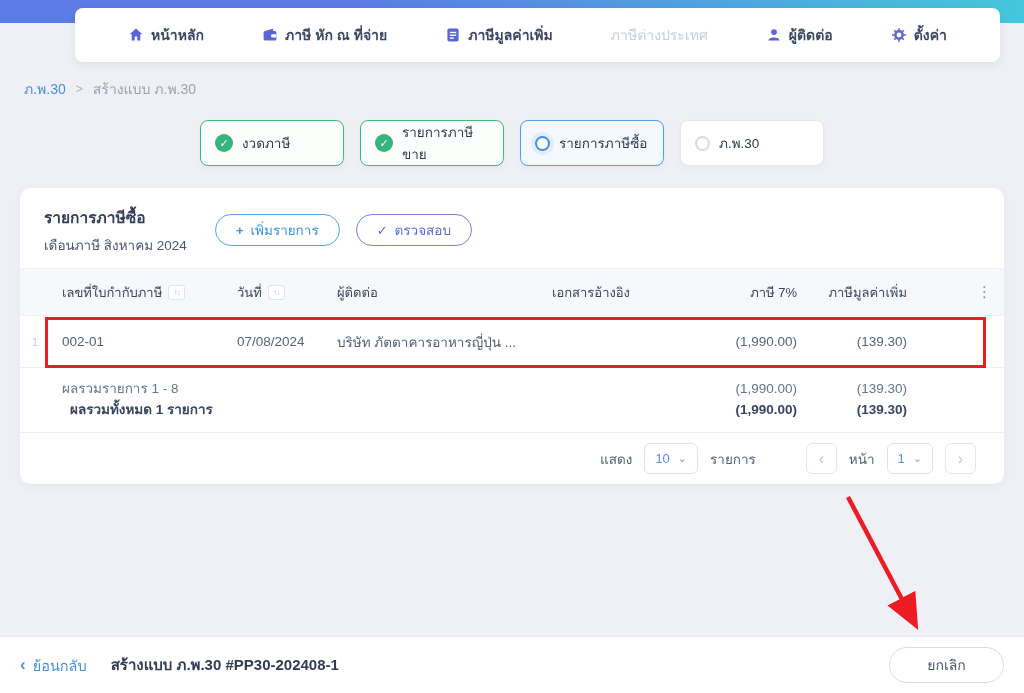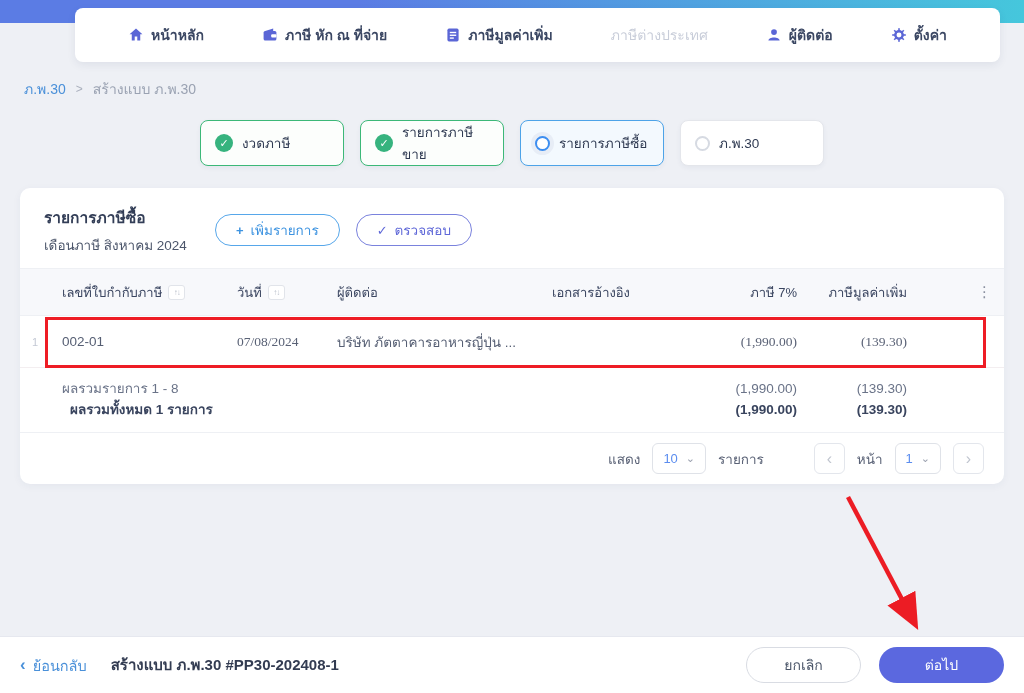--- a/index.html
+++ b/index.html
@@ -54,31 +54,31 @@
   .trow { display:grid; grid-template-columns:30px 175px 100px 215px 165px 80px 110px 1fr;
     align-items:center; padding:0 12px; }
   .thead { height:48px; background:#f7f8fb; border-top:1px solid #eef0f4; border-bottom:1px solid #eef0f4;
     font-size:13px; font-weight:400; color:#3a4560; }
   .th { display:flex; align-items:center; gap:6px; }
   .sortbox { width:17px; height:15px; border:1px solid #e1e4ea; border-radius:3px; background:#fff;
     color:#b9bfca; font-size:8px; display:flex; align-items:center; justify-content:center; letter-spacing:-1px; cursor:pointer; }
   .right { justify-content:flex-end; text-align:right; }
   .kebab { color:#8a90a0; font-size:15px; text-align:right; cursor:pointer; }
   .drow { height:51px; font-size:13.5px; color:#555e73; cursor:pointer; }
-  .num { color:#5a6276;font-family:Liberation Serif, serif; }
+  .num { color:#5a6276; }
   .rowno { font-size:11px; color:#c3c8d4; }
 
   .srow { padding:10px 12px 12px; border-top:1px solid #f3eef0; font-size:13.5px; }
   .s-label { grid-column:2 / 6; }
   .line1 { color:#6a7388; line-height:21px; }
   .line2 { color:#39445e; font-weight:700; line-height:21px;margin-left:8px; }
   .scell { text-align:right; }
 
   .pgrow { border-top:1px solid #eef0f4; height:52px; display:flex; align-items:center;
-    justify-content:flex-end; gap:12px; padding:0 20px; font-size:13.5px; color:#5a6276; }
+    justify-content:flex-end; gap:12px; padding:0 28px; font-size:13.5px; color:#5a6276; }
   .sel { height:31px; border:1px solid #dfe2e8; border-radius:6px; background:#fff; display:inline-flex;
     align-items:center; gap:8px; padding:0 10px; cursor:pointer; }
   .sel .val { color:#5b8def; font-size:13px; }
   .sel .car { color:#9aa0ae; font-size:11px; }
   .pgbtn { width:31px; height:31px; border:1px solid #e3e6ec; border-radius:6px; background:#fff;
     color:#c0c5cf; font-size:16px; display:flex; align-items:center; justify-content:center; cursor:pointer; }
 
   
   .redbox { position:absolute; top:317px; left:45px; width:941px; height:51px;
     border:3px solid #ee1d25; z-index:20; pointer-events:none; }
@@ -294,16 +294,15 @@
   </div>
 
   <div class="footer">
     <div class="back">
       <span class="bc">‹</span>
       <span>ย้อนกลับ</span>
     </div>
     <div class="doc-title">สร้างแบบ ภ.พ.30 #PP30-202408-1</div>
     <div class="f-spacer"></div>
     <div class="btn-cancel">ยกเลิก</div>
-    <div class="btn-next">ต่อไป</div>
   </div>
 
 </div>
 
 </body></html>

